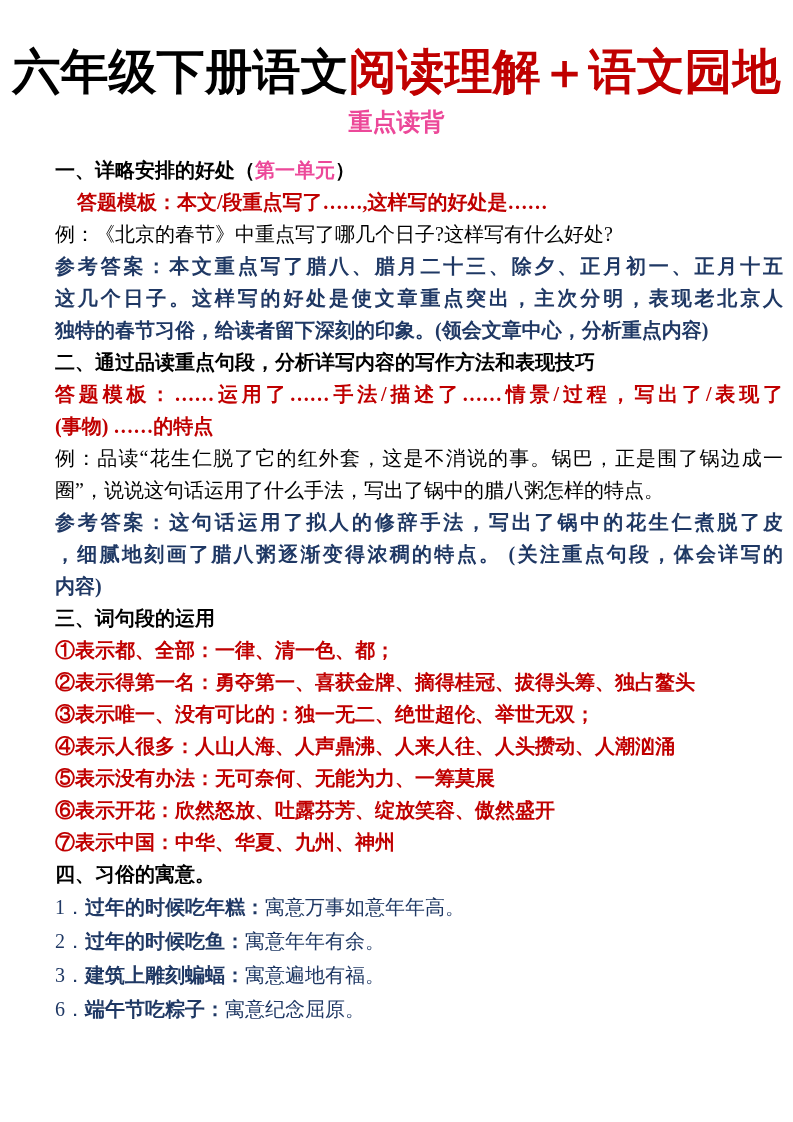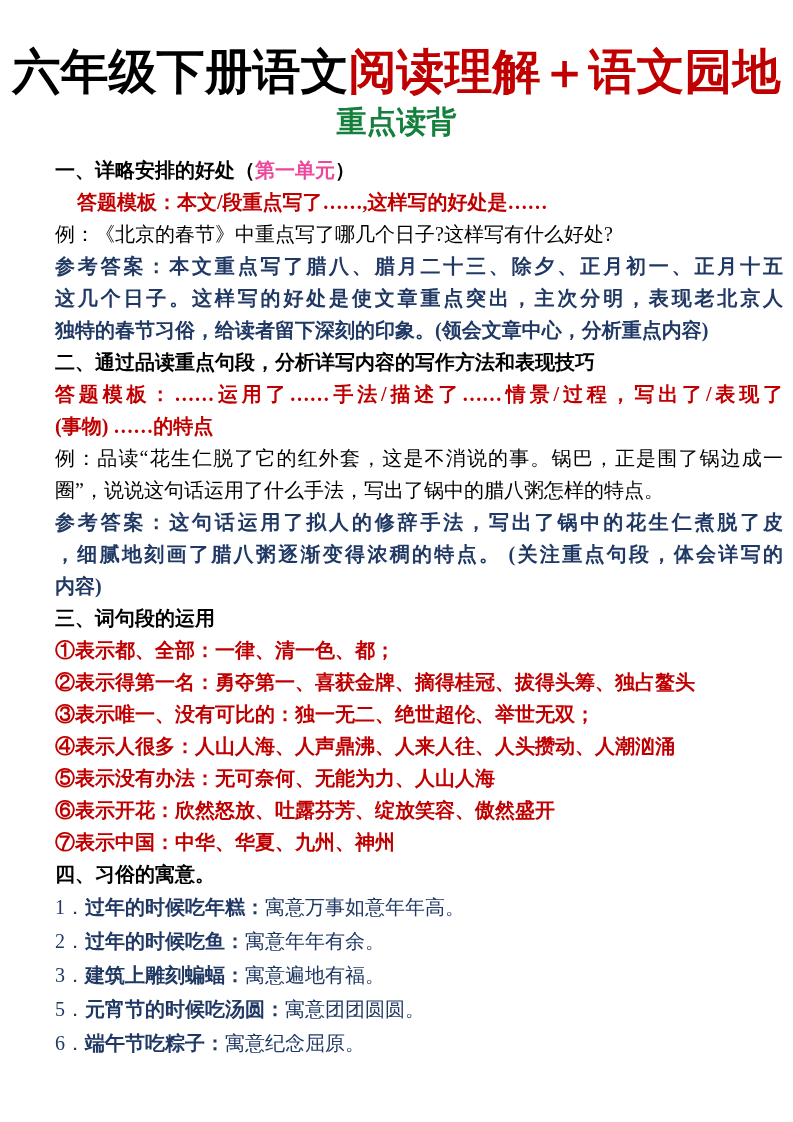--- a/index.html
+++ b/index.html
@@ -10,21 +10,21 @@
   }
   .page{width:793px;height:1122px;position:relative;}
   .title{
     margin:44px 6px 0 6px;text-align:center;
     font-size:48px;font-weight:700;line-height:56px;
     white-space:nowrap;color:#000;
   }
   .title .red-text{color:#c00000;}
   .subtitle{
     margin:3px 0 0 0;text-align:center;
-    font-size:30px;font-weight:700;line-height:38px;color:#15803d;
+    font-size:24px;font-weight:700;line-height:38px;color:#ec4899;
   }
   .content{margin:13px 10px 0 55px;font-size:20px;}
   .line{line-height:32px;white-space:nowrap;color:#000;}
   .fill{white-space:normal;text-align:justify;text-align-last:justify;}
   .bold{font-weight:700;}
   .red{color:#c00000;font-weight:700;}
   .navy{color:#1f3864;font-weight:700;}
   .navy-soft{color:#1f3864;font-weight:400;}
   .orange{color:#ec4899;}
   .indent{padding-left:22px;}
@@ -55,25 +55,24 @@
     <div class="line">圈”，说说这句话运用了什么手法，写出了锅中的腊八粥怎样的特点。</div>
     <div class="line navy fill">参考答案：这句话运用了拟人的修辞手法，写出了锅中的花生仁煮脱了皮</div>
     <div class="line navy fill">，细腻地刻画了腊八粥逐渐变得浓稠的特点。 (关注重点句段，体会详写的</div>
     <div class="line navy">内容)</div>
 
     <div class="line bold">三、词句段的运用</div>
     <div class="line red">①表示都、全部：一律、清一色、都；</div>
     <div class="line red">②表示得第一名：勇夺第一、喜获金牌、摘得桂冠、拔得头筹、独占鳌头</div>
     <div class="line red">③表示唯一、没有可比的：独一无二、绝世超伦、举世无双；</div>
     <div class="line red">④表示人很多：人山人海、人声鼎沸、人来人往、人头攒动、人潮汹涌</div>
-    <div class="line red">⑤表示没有办法：无可奈何、无能为力、人山人海</div>
+    <div class="line red">⑤表示没有办法：无可奈何、无能为力、一筹莫展</div>
     <div class="line red">⑥表示开花：欣然怒放、吐露芬芳、绽放笑容、傲然盛开</div>
     <div class="line red">⑦表示中国：中华、华夏、九州、神州</div>
 
     <div class="line bold">四、习俗的寓意。</div>
     <div class="line s4line"><span class="navy-soft">1．</span><span class="navy">过年的时候吃年糕：</span><span class="navy-soft">寓意万事如意年年高。</span></div>
     <div class="line s4line"><span class="navy-soft">2．</span><span class="navy">过年的时候吃鱼：</span><span class="navy-soft">寓意年年有余。</span></div>
     <div class="line s4line"><span class="navy-soft">3．</span><span class="navy">建筑上雕刻蝙蝠：</span><span class="navy-soft">寓意遍地有福。</span></div>
-    <div class="line s4line"><span class="navy-soft">5．</span><span class="navy">元宵节的时候吃汤圆：</span><span class="navy-soft">寓意团团圆圆。</span></div>
     <div class="line s4line"><span class="navy-soft">6．</span><span class="navy">端午节吃粽子：</span><span class="navy-soft">寓意纪念屈原。</span></div>
 
   </div>
 </div>
 
 </body></html>

